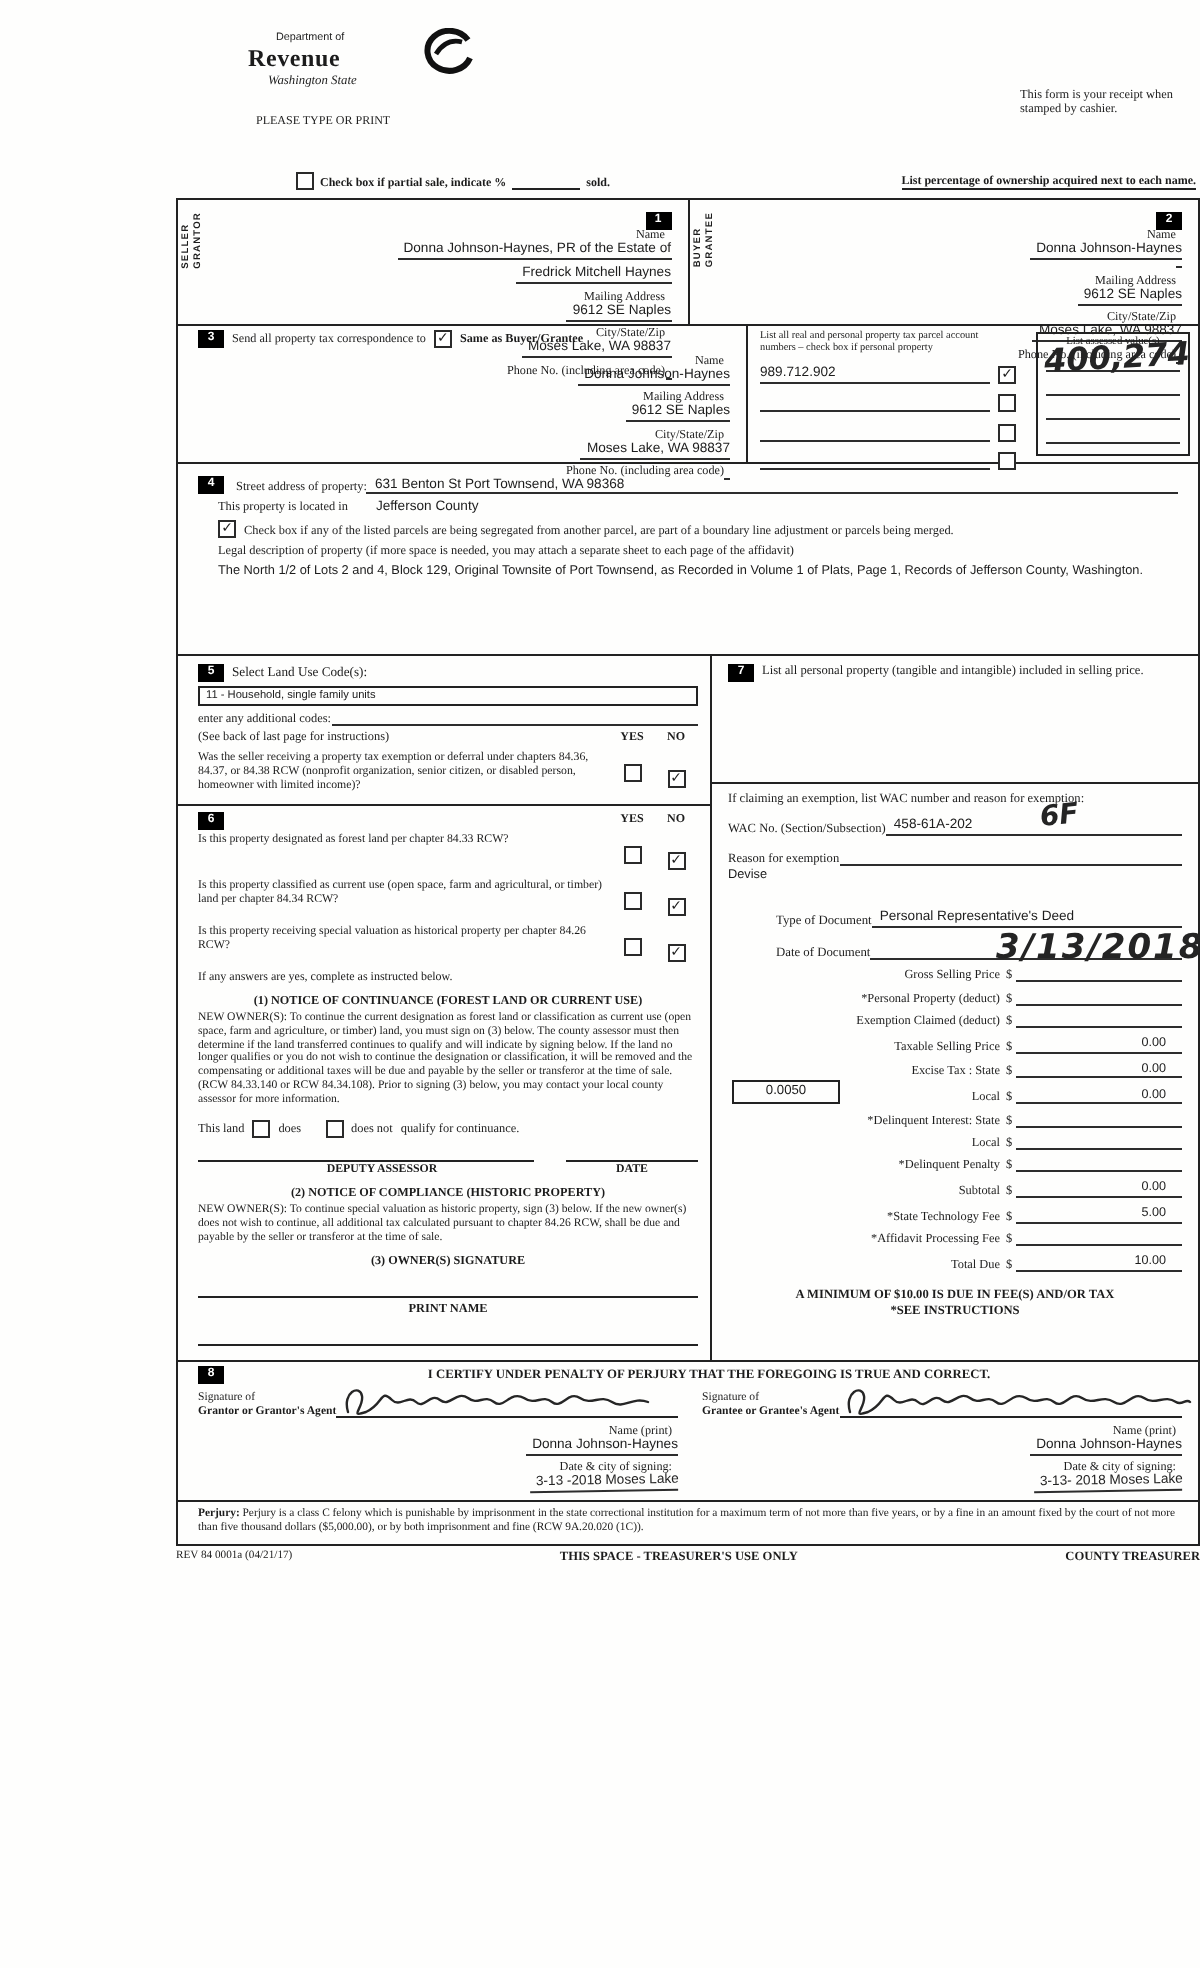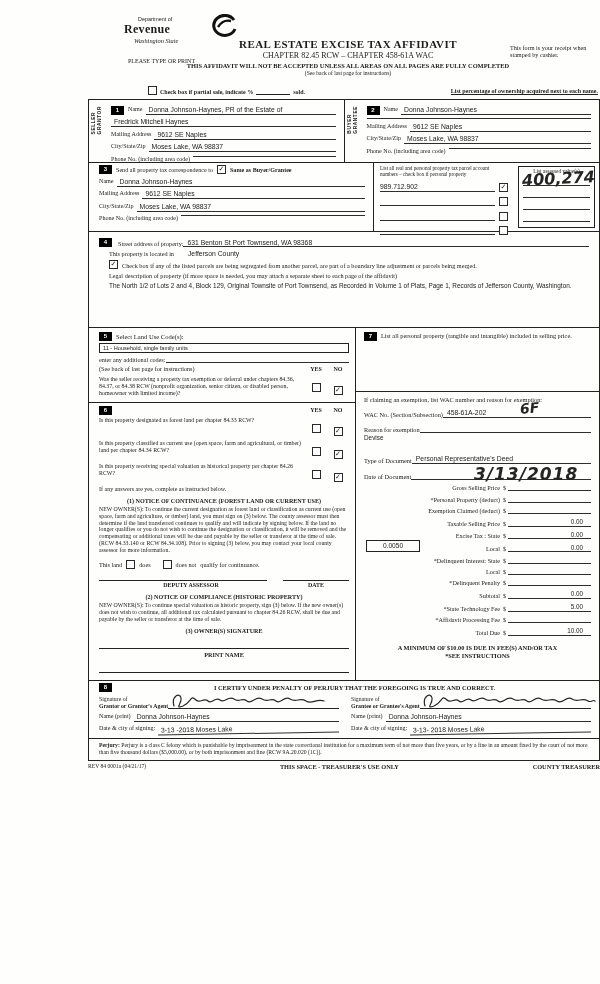--- a/index.html
+++ b/index.html
@@ -25,21 +25,21 @@
   .partialrow{display:flex;align-items:flex-end;font-size:6px;font-weight:bold;padding:0 2px 2px 60px;}
   .partialrow .blank{width:34px;border-bottom:1px solid #222;margin:0 3px;}
   .own{margin-left:auto;border-bottom:1px solid #222;}
 
   
   .chk{display:inline-block;width:7px;height:7px;border:1px solid #2a2a2a;background:#fff;
        font:7px/7px "DejaVu Sans",sans-serif;text-align:center;vertical-align:-1px;flex:none;}
   .secnum{display:inline-block;min-width:13px;height:9px;background:#000;color:#fff;
           font:bold 6px/9px "Liberation Sans",sans-serif;text-align:center;flex:none;}
   .fl{border-bottom:1px solid #2d2d2d;}
-  .frow{display:flex;align-items:flex-start;margin-top:3.5px;font-size:6.1px;}
+  .frow{display:flex;align-items:flex-end;margin-top:3.5px;font-size:6.1px;flex-direction:column;}
   .frow .lab{white-space:nowrap;padding-right:3px;}
   .frow .fl{flex:1;font:6.8px "Liberation Sans",sans-serif;line-height:8px;padding-left:3px;}
   .hw{font-family:"DejaVu Sans",sans-serif;font-style:italic;color:#242424;}
 
   .mainbox{border:1.4px solid #222;margin-top:2px;}
   .rowA{display:flex;border-bottom:1px solid #222;height:62px;}
   .half{flex:1;position:relative;padding:2px 8px 2px 22px;}
   .half.h2{border-left:1px solid #222;}
   .sideLabel{position:absolute;left:2px;top:6px;display:flex;gap:1px;}
   .sideLabel span{writing-mode:vertical-rl;transform:rotate(180deg);
@@ -90,21 +90,21 @@
   .pline{border-bottom:1px solid #222;margin-top:14px;}
   .plab{text-align:center;font-weight:bold;font-size:6.2px;margin-top:2px;}
 
   .s7head{display:flex;gap:4px;font-size:6.3px;line-height:7.4px;}
   .s7spacer{height:50px;}
   .claimblk{border-top:1px solid #222;margin:0 -8px;padding:4px 8px 0 8px;font-size:6.3px;}
   .wacrow{display:flex;align-items:flex-end;margin-top:6px;font-size:6.3px;position:relative;}
   .wacrow .fl{flex:1;font:6.8px "Liberation Sans",sans-serif;line-height:8px;padding-left:4px;}
   .hwnote{position:absolute;right:52px;top:-9px;font-size:14px;font-weight:bold;transform:rotate(-6deg);}
   .reasonval{font:6.4px "Liberation Sans",sans-serif;margin-top:1px;}
-  .docrow{display:flex;align-items:flex-end;margin-top:7px;font-size:6.4px;position:relative;}
+  .docrow{display:flex;align-items:flex-end;margin-top:7px;font-size:6.4px;position:relative;margin-left:24px;}
   .docrow .fl{flex:1;font:6.8px "Liberation Sans",sans-serif;line-height:8px;padding-left:4px;}
   .hwdate{position:absolute;left:110px;top:-9px;font-size:17px;font-weight:bold;letter-spacing:1px;}
   .mrow{display:flex;align-items:flex-end;margin-top:4.3px;font-size:6.2px;position:relative;}
   .mlabel{width:136px;text-align:right;padding-right:3px;white-space:nowrap;}
   .md{padding-right:2px;}
   .mline{flex:1;border-bottom:1px solid #2d2d2d;font:6.3px "Liberation Sans",sans-serif;
          line-height:7.5px;text-align:right;padding-right:8px;}
   .ratebox{position:absolute;left:2px;bottom:0;width:52px;height:10px;border:1px solid #222;
            font:6.6px/10px "Liberation Sans",sans-serif;text-align:center;}
   .minnote{margin-top:8px;text-align:center;font-weight:bold;font-size:6.3px;line-height:8px;}
@@ -139,26 +139,20 @@
         <svg width="30" height="28" viewBox="0 0 30 28">
           <path d="M26,6 A11,10 0 1 0 27,15" fill="none" stroke="#111" stroke-width="3"></path>
           <path d="M10,13 q5,-8 13,-6" fill="none" stroke="#111" stroke-width="2.4"></path>
         </svg>
       </div>
       <div class="logo-dept">Department of</div>
       <div class="logo-rev">Revenue</div>
       <div class="logo-state">Washington State</div>
     </div>
     <div class="please">PLEASE TYPE OR PRINT</div>
-    <div class="titleblk">
-      <div class="t1">REAL ESTATE EXCISE TAX AFFIDAVIT</div>
-      <div class="t2">CHAPTER 82.45 RCW – CHAPTER 458-61A WAC</div>
-      <div class="t3">THIS AFFIDAVIT WILL NOT BE ACCEPTED UNLESS ALL AREAS ON ALL PAGES ARE FULLY COMPLETED</div>
-      <div class="t4">(See back of last page for instructions)</div>
-    </div>
     <div class="receipt">This form is your receipt when stamped by cashier.</div>
   </div>
 
   <div class="partialrow">
     <span class="chk"></span>
     <span style="margin-left:3px">Check box if partial sale, indicate %</span>
     <span class="blank"></span>
     <span>sold.</span>
     <span class="own">List percentage of ownership acquired next to each name.</span>
   </div>

